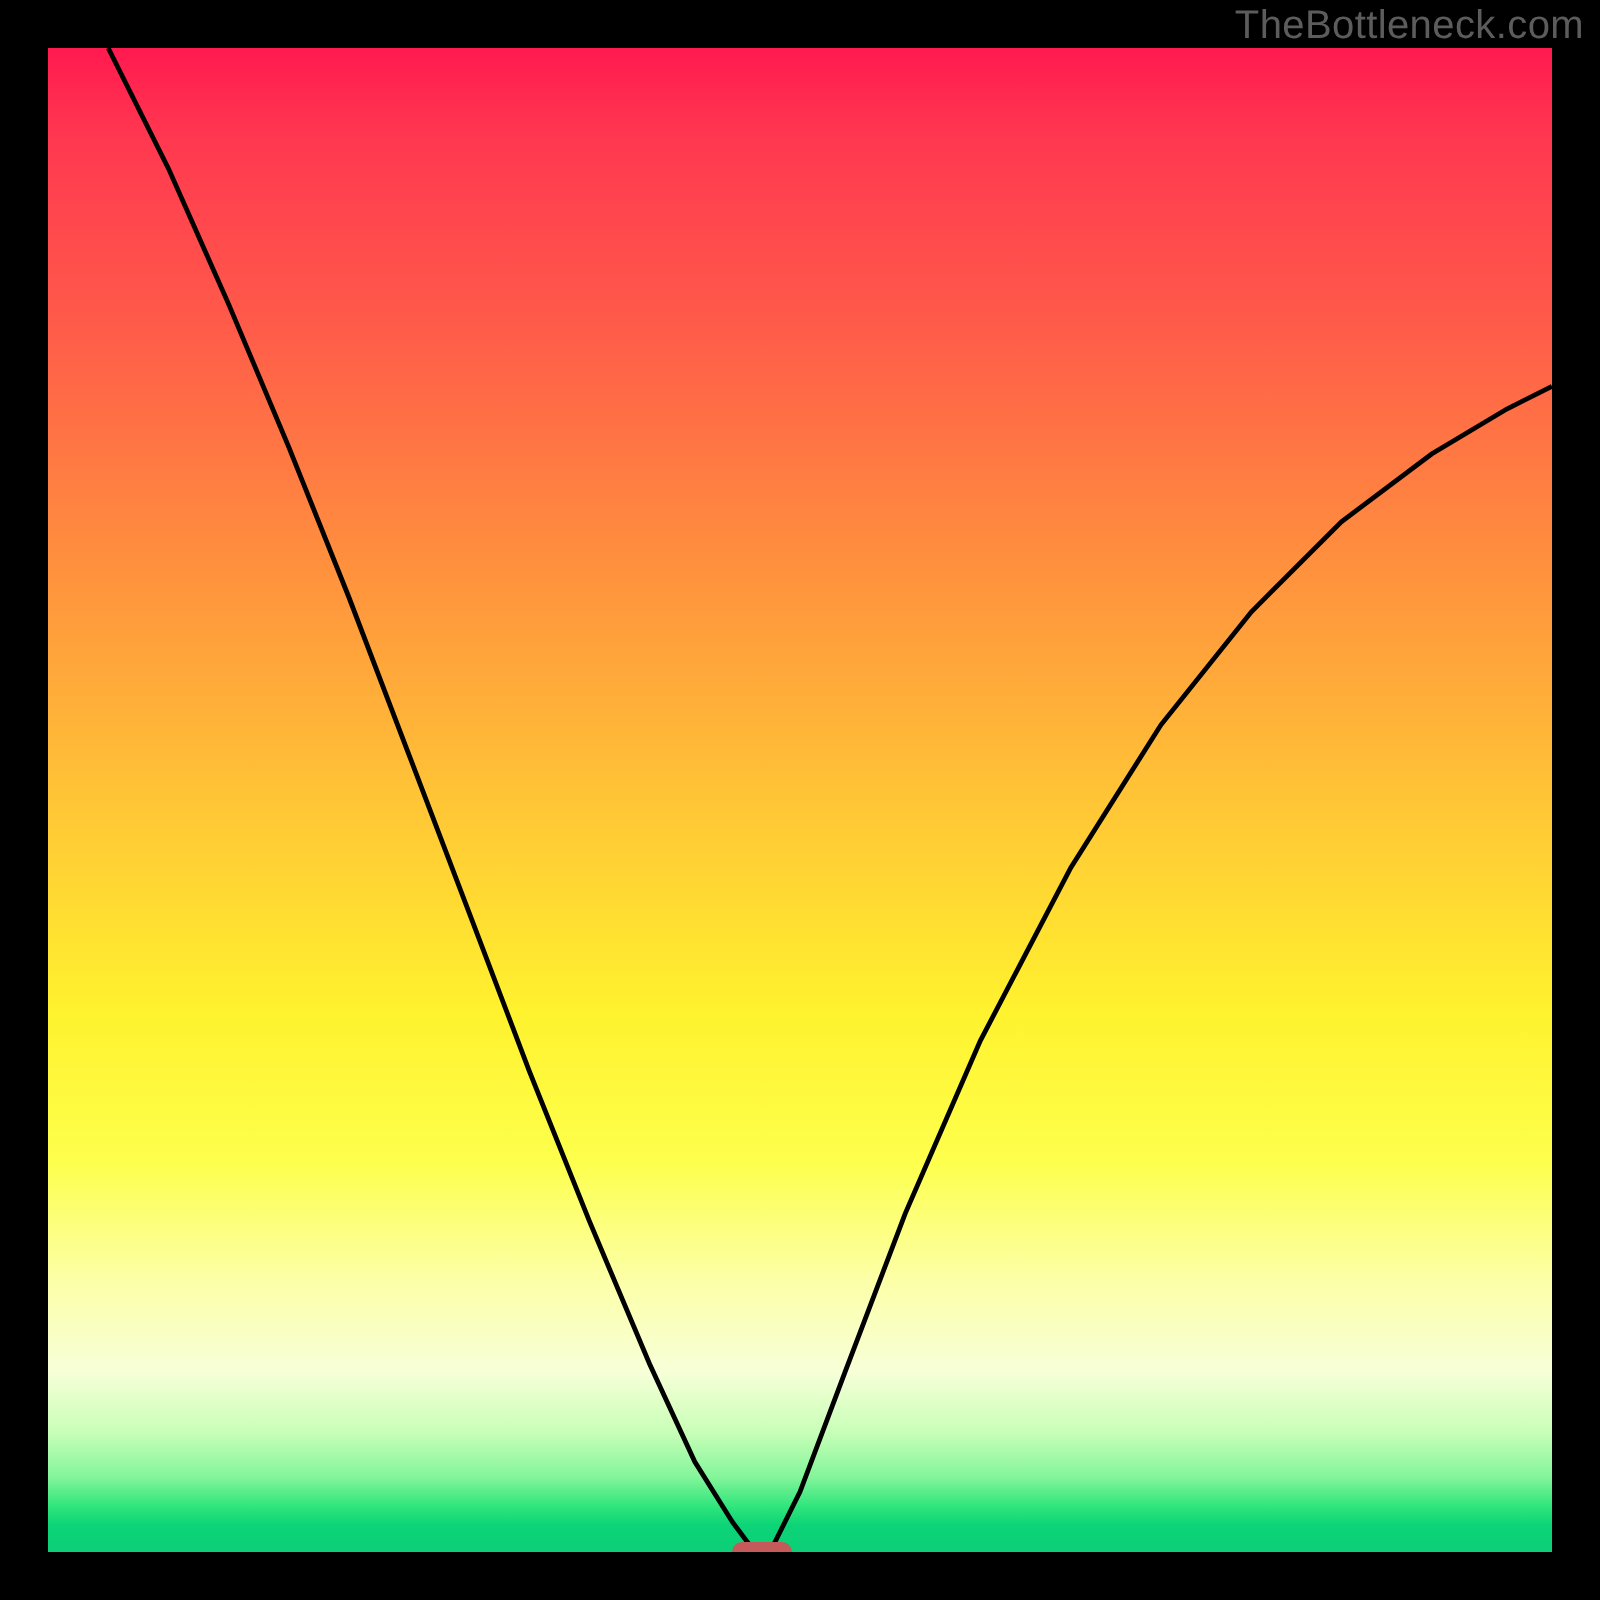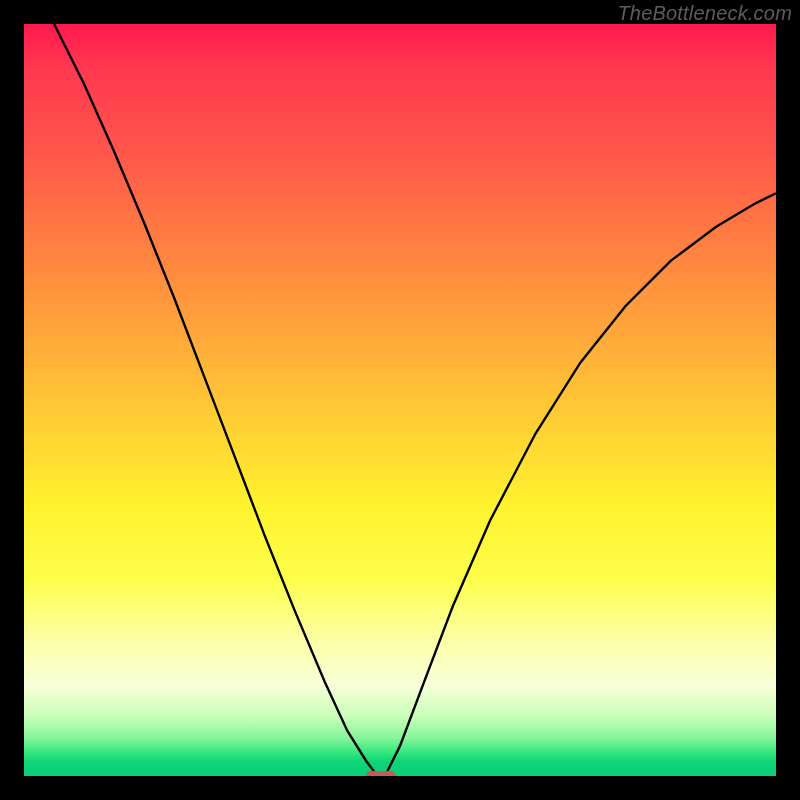--- a/index.html
+++ b/index.html
@@ -8,21 +8,20 @@
     width: 800px;
     height: 800px;
     overflow: hidden;
     background: #000;
     font-family: Arial, Helvetica, sans-serif;
   }
   .frame {
     position: absolute;
     inset: 0;
     background: #000;
-    font-style: italic;
   }
   .plot-area {
     position: absolute;
     left: 24px;
     top: 24px;
     width: 752px;
     height: 752px;
     overflow: hidden;
   }
   .gradient {

